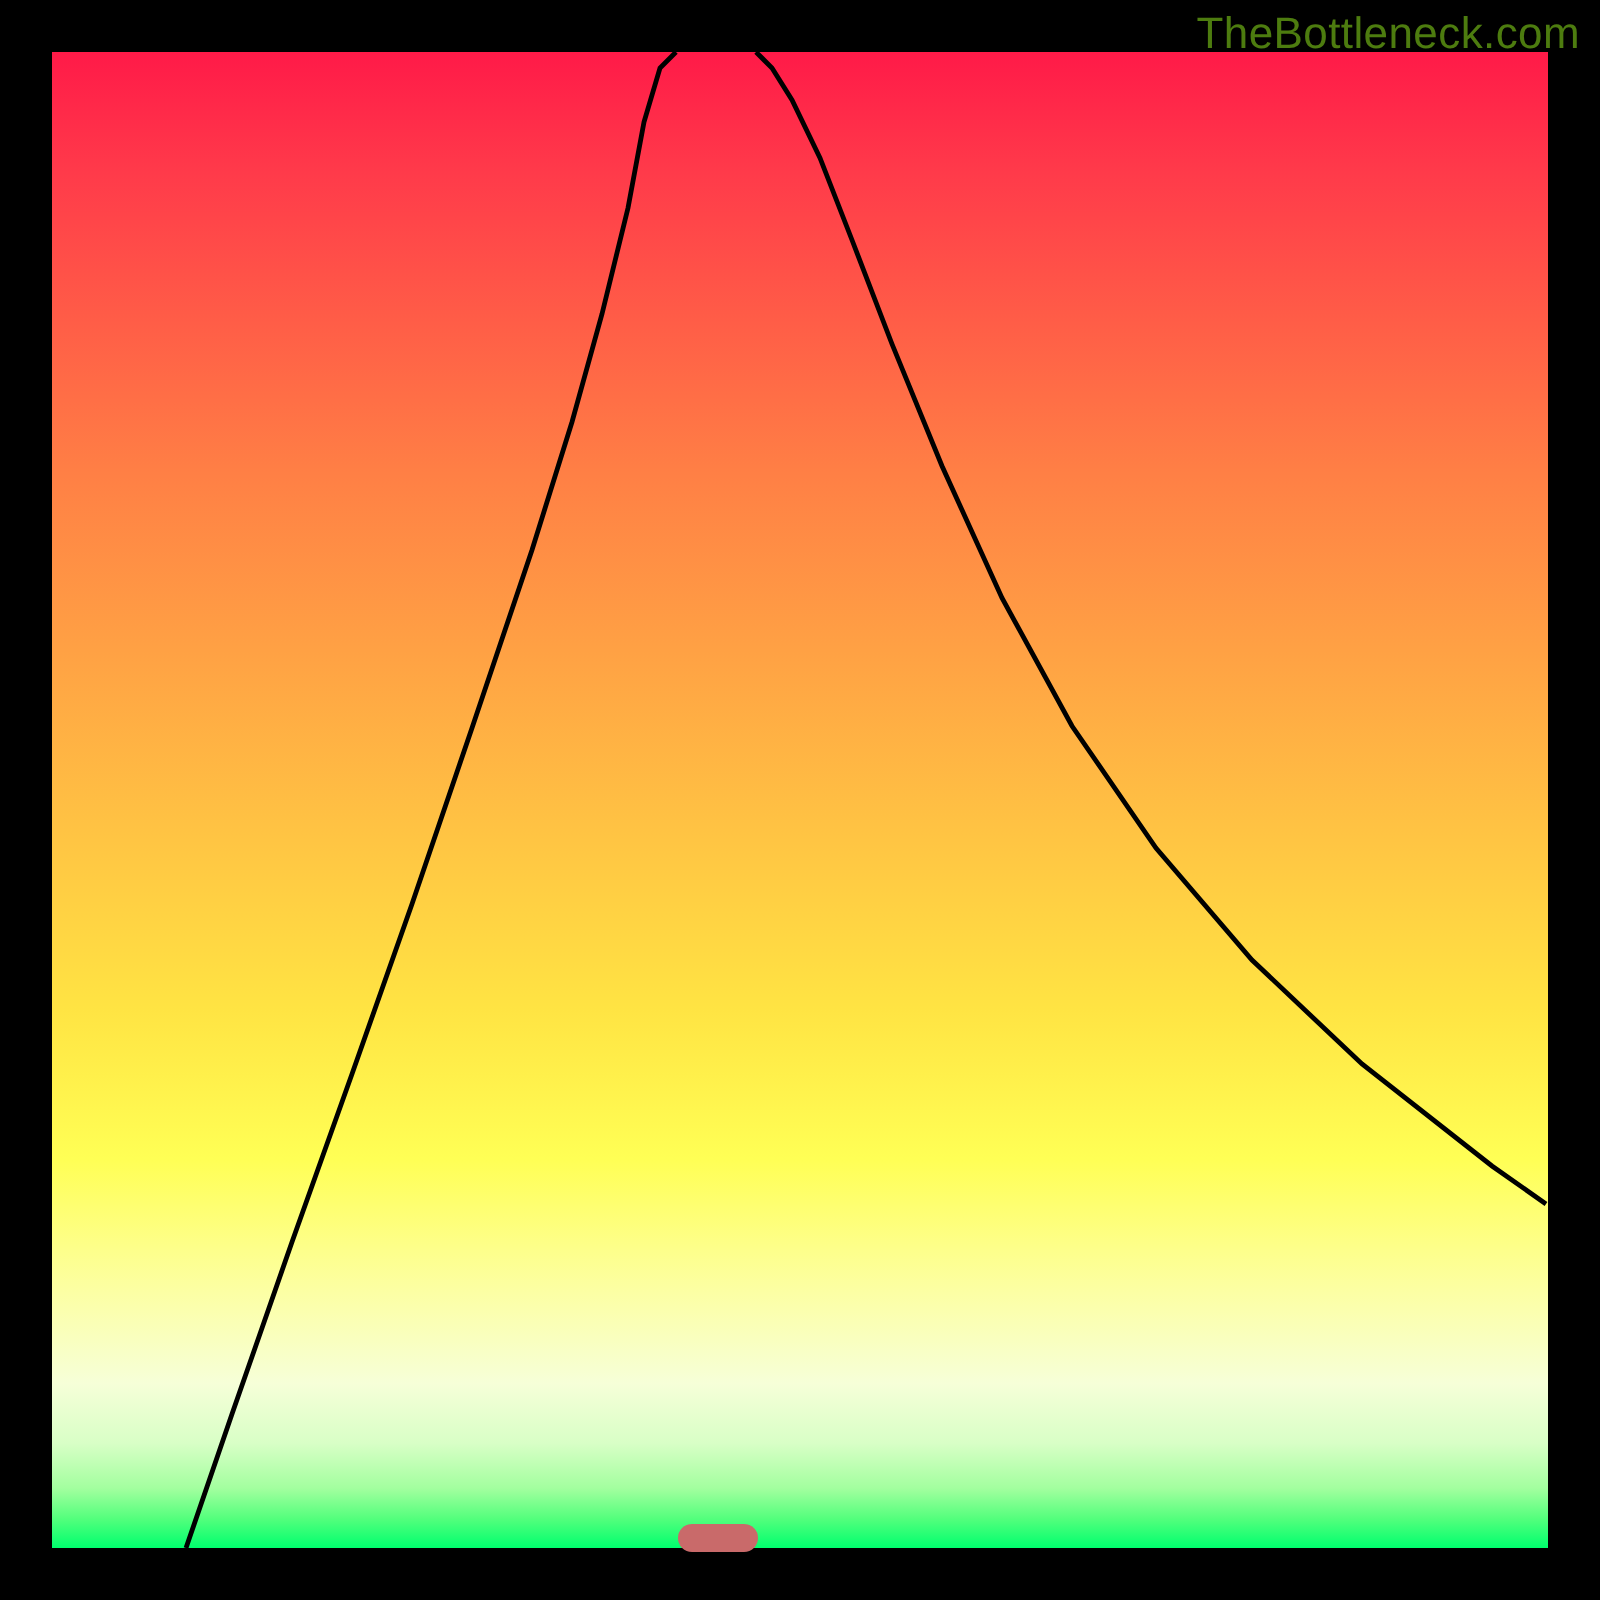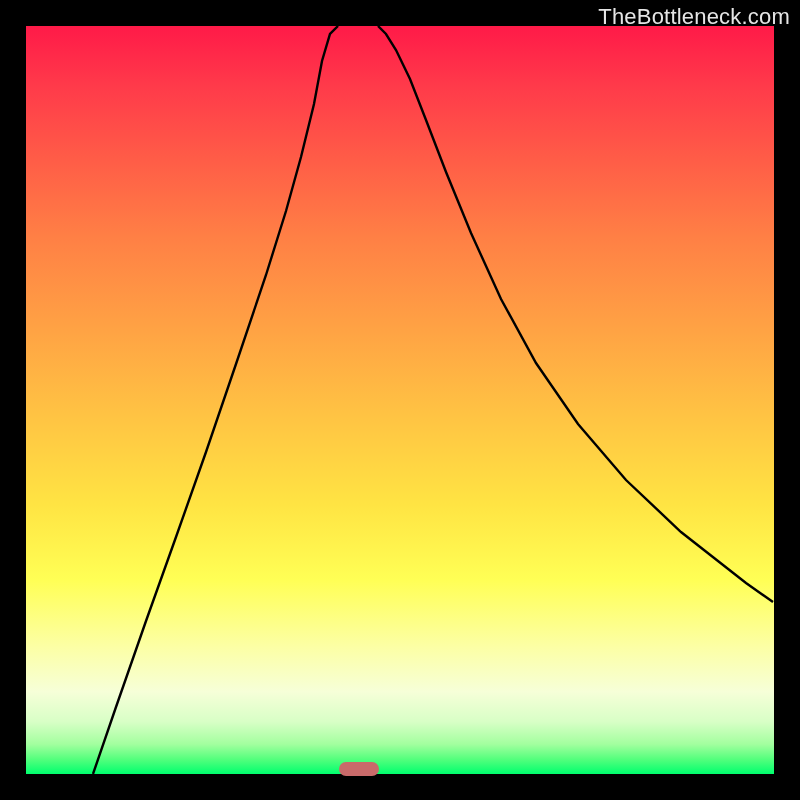--- a/index.html
+++ b/index.html
@@ -40,21 +40,21 @@
       #d8ffc6 93%,
       #a3ff9f 96%,
       #55ff7d 98%,
       #00ff6e 100%
     );
   }
   .watermark {
     position: absolute;
     top: 4px;
     right: 10px;
-    color: #e5e5e5;
+    color: #4d7c0f;
     font-size: 22px;
     font-weight: 500;
     letter-spacing: 0.2px;
   }
   svg.curve {
     position: absolute;
     left: 26px;
     top: 26px;
     width: 748px;
     height: 748px;

